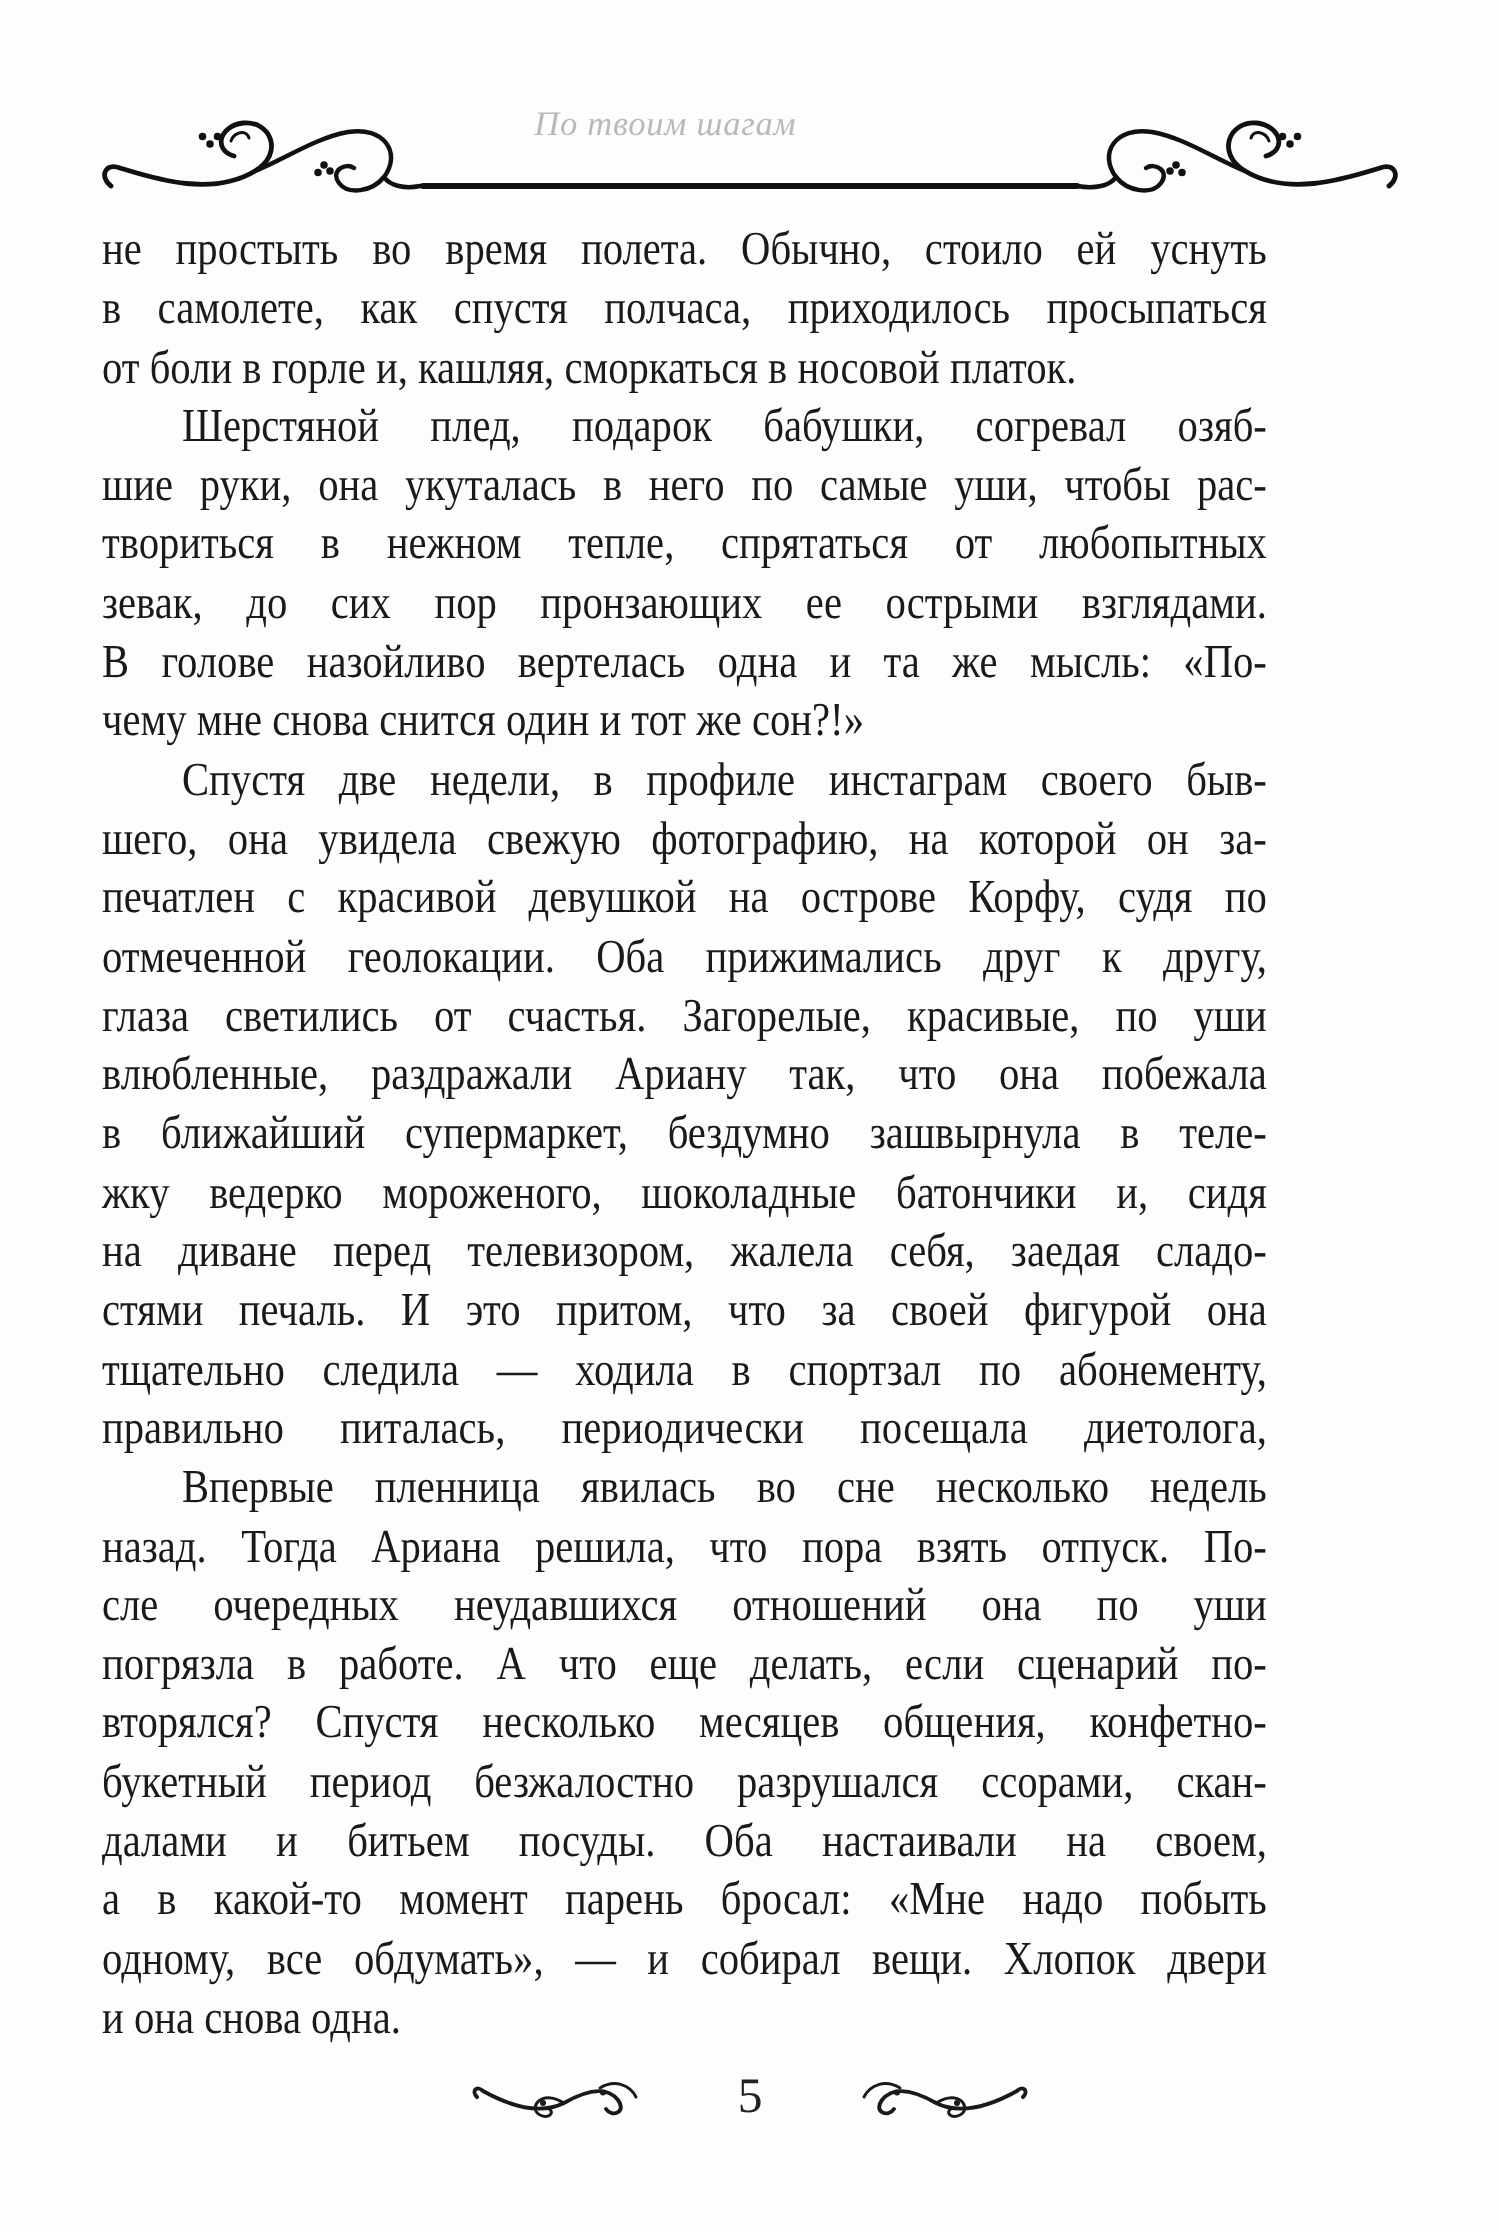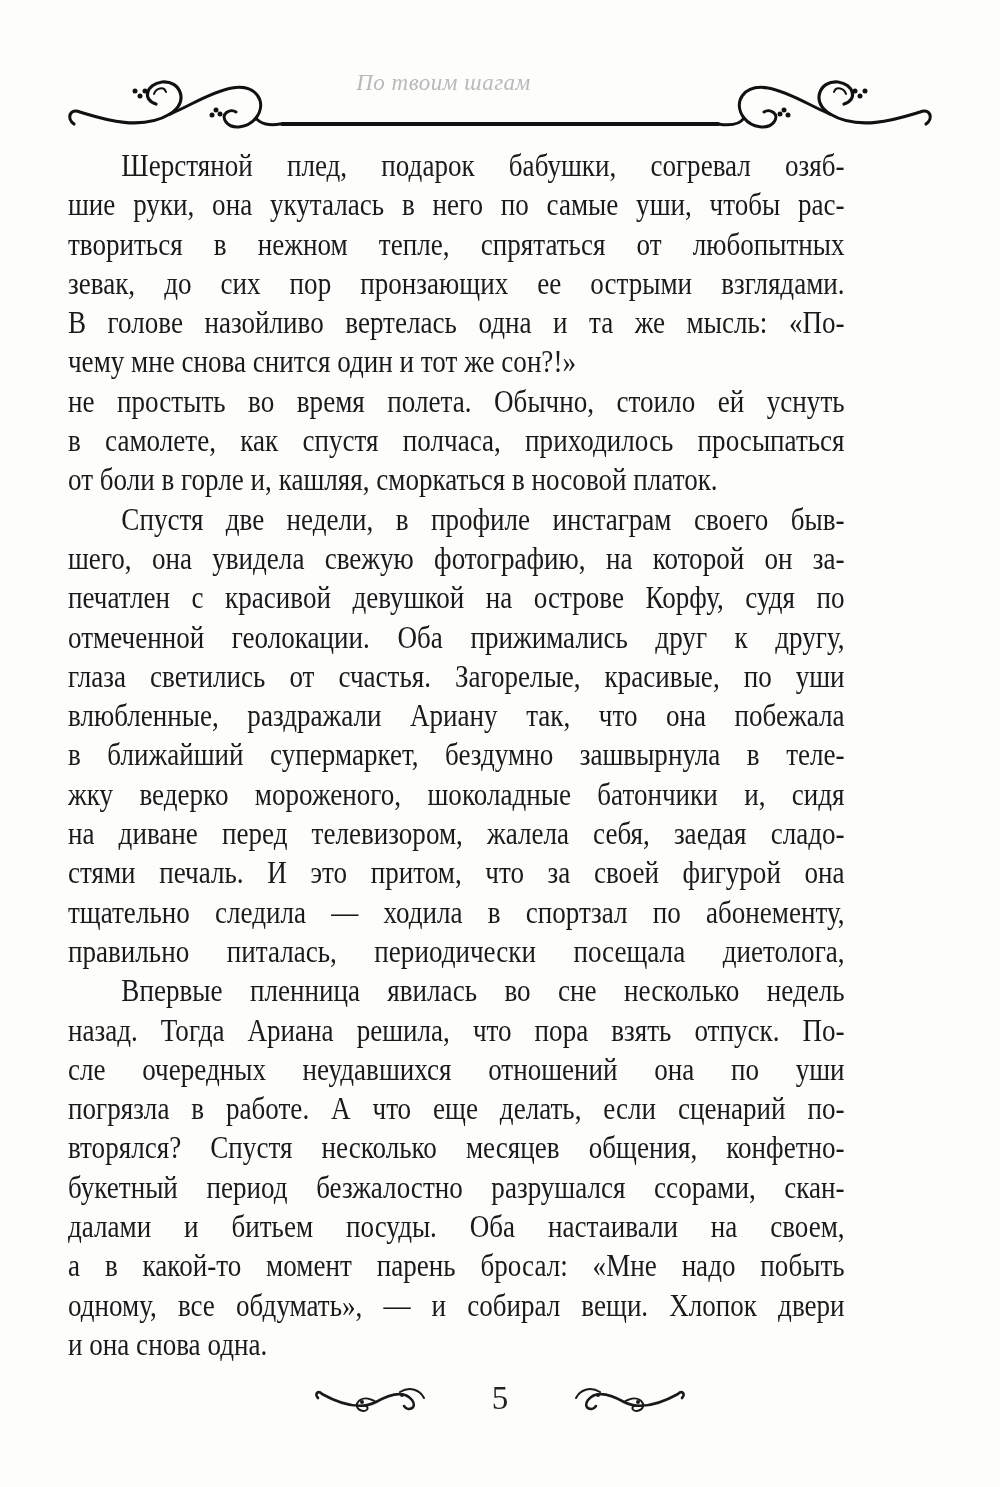--- a/index.html
+++ b/index.html
@@ -74,31 +74,31 @@
     <circle cx="85" cy="19" r="2.5" fill="#111" stroke="none"></circle>
     <circle cx="75" cy="19" r="2.5" fill="#111" stroke="none"></circle>
     <circle cx="160" cy="42" r="2.5" fill="#111" stroke="none"></circle>
     <circle cx="156" cy="38" r="2.5" fill="#111" stroke="none"></circle>
     <circle cx="152" cy="43" r="2.5" fill="#111" stroke="none"></circle>
   </g>
 </svg>
 
 <div class="body-text">
   <div>
+    <div class="line">не простыть во время полета. Обычно, стоило ей уснуть</div>
+    <div class="line">в самолете, как спустя полчаса, приходилось просыпаться</div>
+    <div class="line last">от боли в горле и, кашляя, сморкаться в носовой платок.</div>
+  </div>
+  <div>
     <div class="line indent">Шерстяной плед, подарок бабушки, согревал озяб-</div>
     <div class="line">шие руки, она укуталась в него по самые уши, чтобы рас-</div>
     <div class="line">твориться в нежном тепле, спрятаться от любопытных</div>
     <div class="line">зевак, до сих пор пронзающих ее острыми взглядами.</div>
     <div class="line">В голове назойливо вертелась одна и та же мысль: «По-</div>
     <div class="line last">чему мне снова снится один и тот же сон?!»</div>
-  </div>
-  <div>
-    <div class="line">не простыть во время полета. Обычно, стоило ей уснуть</div>
-    <div class="line">в самолете, как спустя полчаса, приходилось просыпаться</div>
-    <div class="line last">от боли в горле и, кашляя, сморкаться в носовой платок.</div>
   </div>
   <div>
     <div class="line indent">Спустя две недели, в профиле инстаграм своего быв-</div>
     <div class="line">шего, она увидела свежую фотографию, на которой он за-</div>
     <div class="line">печатлен с красивой девушкой на острове Корфу, судя по</div>
     <div class="line">отмеченной геолокации. Оба прижимались друг к другу,</div>
     <div class="line">глаза светились от счастья. Загорелые, красивые, по уши</div>
     <div class="line">влюбленные, раздражали Ариану так, что она побежала</div>
     <div class="line">в ближайший супермаркет, бездумно зашвырнула в теле-</div>
     <div class="line">жку ведерко мороженого, шоколадные батончики и, сидя</div>

